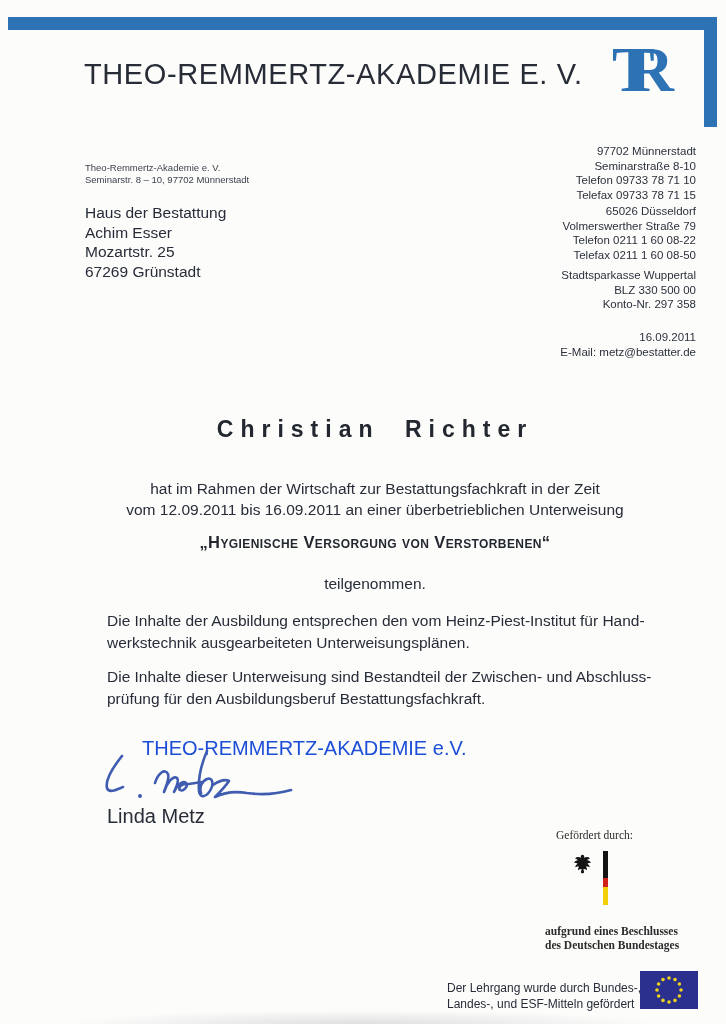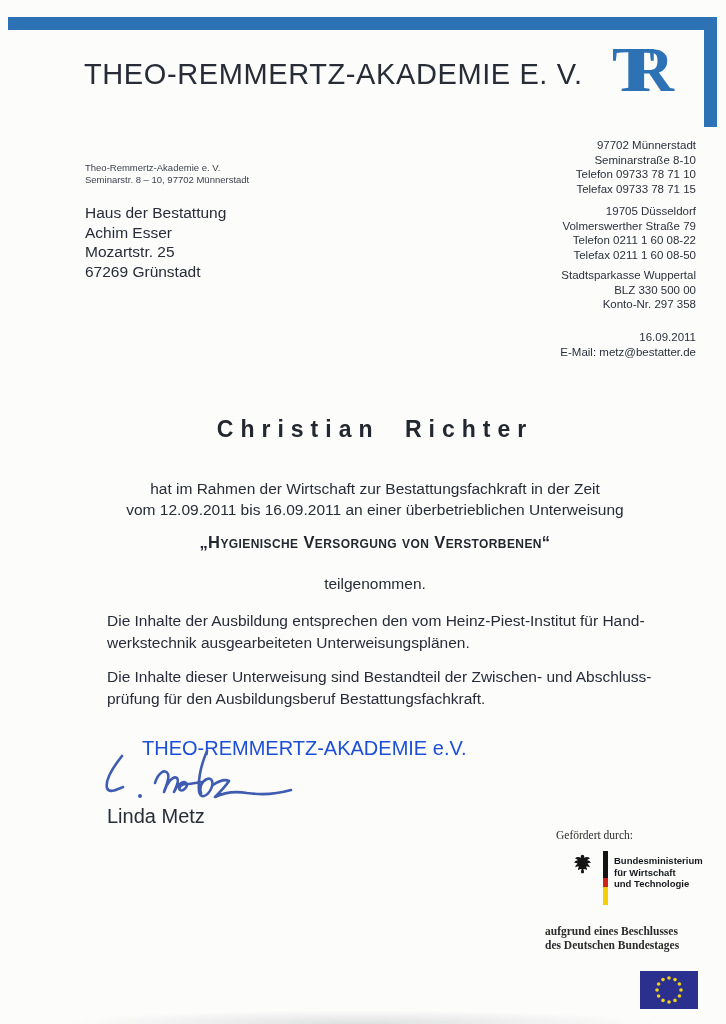--- a/index.html
+++ b/index.html
@@ -12,21 +12,21 @@
   
   .topbar   { position:absolute; left:8px;  top:17px; width:709px; height:13px; background:#2e72b6; }
   .sidebar-accent { position:absolute; left:704px; top:17px; width:13px; height:110px; background:#2e72b6; }
   .monogram { position:absolute; left:612px; top:38px; color:#2e72b6;
               font-family:"Liberation Serif", serif; font-weight:bold; font-size:64px; line-height:1; }
   .monogram .r { margin-left:-27px; }
   .org-title{ position:absolute; left:84px; top:58px; font-size:29px; letter-spacing:0.6px; color:#272c37; white-space:nowrap; }
   .sender-small { position:absolute; left:85px; top:162px; font-size:9.5px; line-height:11.5px; color:#3c414d; }
   .recipient { position:absolute; left:85px; top:203px; font-size:15.5px; line-height:19.5px; color:#272c38; }
   .info-block { position:absolute; right:30px; font-size:11.5px; line-height:14.5px; color:#2b303c; text-align:right; }
-  .ib1 { top:138px; } .ib2 { top:204px; } .ib3 { top:268px; } .ib4 { top:330px; }
+  .ib1 { top:144px; } .ib2 { top:204px; } .ib3 { top:268px; } .ib4 { top:330px; }
   
   .center-col { position:absolute; left:60px; width:630px; text-align:center; }
   .participant-name { top:416px; font-size:23px; font-weight:bold; letter-spacing:7px; word-spacing:12px; color:#23272f; }
   .intro { top:478px; font-size:15.5px; line-height:21px; }
   .subject { top:533px; font-size:16.5px; font-weight:bold; font-variant:small-caps; letter-spacing:0.4px; color:#23272f; }
   .participation { top:575px; font-size:15.5px; }
   .para { position:absolute; left:107px; font-size:15.5px; line-height:21.5px; color:#272c38; }
   .p1 { top:610px; } .p2 { top:666px; }
   .org-name { position:absolute; left:107px; top:737px; font-size:20px; color:#1d4ed8;margin-left:35px; }
   .signature { position:absolute; left:95px; top:747px; }
@@ -68,21 +68,21 @@
     <div>67269 Grünstadt</div>
   </div>
 
   <div class="info-block ib1">
     <div>97702 Münnerstadt</div>
     <div>Seminarstraße 8-10</div>
     <div>Telefon 09733 78 71 10</div>
     <div>Telefax 09733 78 71 15</div>
   </div>
   <div class="info-block ib2">
-    <div>19705 Düsseldorf</div>
+    <div>65026 Düsseldorf</div>
     <div>Volmerswerther Straße 79</div>
     <div>Telefon 0211 1 60 08-22</div>
     <div>Telefax 0211 1 60 08-50</div>
   </div>
   <div class="info-block ib3">
     <div>Stadtsparkasse Wuppertal</div>
     <div>BLZ 330 500 00</div>
     <div>Konto-Nr. 297 358</div>
   </div>
   <div class="info-block ib4">
@@ -129,32 +129,31 @@
 
   <div class="ministry-logo">
     <svg class="eagle" width="19" height="20" viewBox="0 0 26 28">
       <path d="M13 1 C11.5 1 10.5 2.2 10.6 4 L10.7 5.2 C7.5 3.8 4.5 4.2 2.5 6.2 C4.5 6.6 5.8 7.4 6.6 8.6 C4 8.8 2 10.2 1 12.4 C3 12.2 4.8 12.6 6.2 13.6 C4.2 14.6 3 16.4 2.8 18.6 C4.8 17.6 6.6 17.4 8.2 18 C7 19.4 6.6 21 7 22.8 C8.6 21.4 10.2 20.8 11.8 21 L11 24 C10.4 25.8 11.2 27 13 27 C14.8 27 15.6 25.8 15 24 L14.2 21 C15.8 20.8 17.4 21.4 19 22.8 C19.4 21 19 19.4 17.8 18 C19.4 17.4 21.2 17.6 23.2 18.6 C23 16.4 21.8 14.6 19.8 13.6 C21.2 12.6 23 12.2 25 12.4 C24 10.2 22 8.8 19.4 8.6 C20.2 7.4 21.5 6.6 23.5 6.2 C21.5 4.2 18.5 3.8 15.3 5.2 L15.4 4 C15.5 2.2 14.5 1 13 1 Z" fill="#141414"></path>
     </svg>
     <div class="tricolor">
       <div class="b"></div>
         <div class="r"></div>
         <div class="g"></div>
     </div>
-    <div class="ministry-text">
-      <div>Bundesministerium</div>
-      <div>für Wirtschaft</div>
-      <div>und Technologie</div>
-    </div>
   </div>
 
   <div class="bundestag-note">
     <div>aufgrund eines Beschlusses</div>
     <div>des Deutschen Bundestages</div>
   </div>
 
+  <div class="esf-note">
+    <div>Der Lehrgang wurde durch Bundes-,</div>
+    <div>Landes-, und ESF-Mitteln gefördert</div>
+  </div>
 
   <div class="eu-flag">
     <svg width="58" height="38" viewBox="0 0 58 38">
       <rect x="0" y="0" width="58" height="38" fill="#2b2f8e"></rect>
       <g fill="#efd21a">
         <circle cx="29" cy="7" r="1.8"></circle>
           <circle cx="35" cy="8.6" r="1.8"></circle>
           <circle cx="39.4" cy="13" r="1.8"></circle>
         <circle cx="41" cy="19" r="1.8"></circle>
           <circle cx="39.4" cy="25" r="1.8"></circle>

